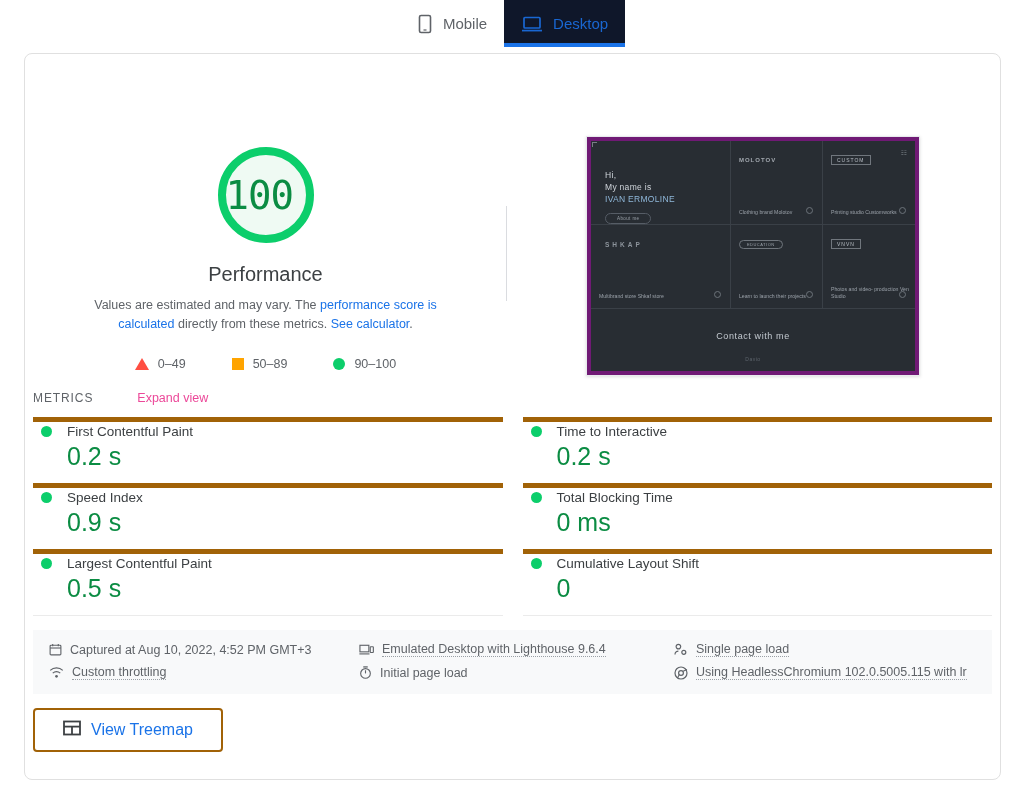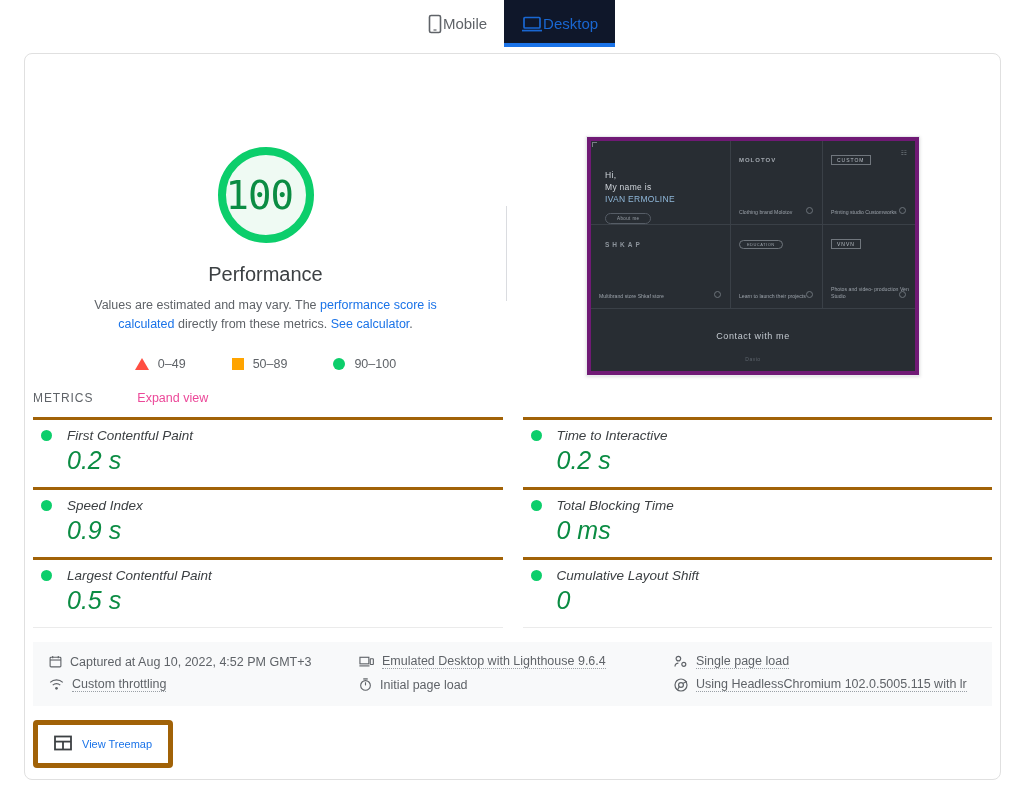--- a/index.html
+++ b/index.html
@@ -16,20 +16,21 @@
   .tabbar {
     height: 47px;
     display: flex;
     justify-content: center;
     align-items: flex-end;
     position: relative;
   }
   .tab {
     display: flex;
     align-items: center;
+    gap: 10px;
     height: 47px;
     padding: 0 17px;
     font-size: 15px;
     color: #5f6368;
     cursor: pointer;
     position: relative;
     user-select: none;
   }
   .tab .tab-ico { display: flex; align-items: center; }
   .tab.active {
@@ -271,23 +272,22 @@
     cursor: pointer;
   }
   .metrics-grid {
     display: flex;
     gap: 20px;
     padding: 0 8px;
     margin-top: 12px;
   }
   .mcol { flex: 1; }
   .metric {
-    border-top: 3px solid #a16207;
-    padding: 8px 0 12px 0;
-    font-style: italic;
+    border-top: 5px solid #a16207;
+    padding: 2px 0 12px 0;
   }
   .metric:last-child { border-bottom: 1px solid #ebebeb; }
   .metric-top {
     display: flex;
     align-items: center;
     gap: 15px;
   }
   .mdot {
     width: 11px; height: 11px;
     border-radius: 50%;
@@ -331,25 +331,25 @@
     cursor: help;
   }
   .meta-ico { flex: none; display: flex; align-items: center; }
 
   
   .treemap-row { padding: 14px 8px 0 8px; }
   .treemap-btn {
     display: inline-flex;
     align-items: center;
     gap: 10px;
-    border: 5px solid #a16207;
+    border: 2px solid #a16207;
     border-radius: 4px;
     background: #fff;
-    padding: 10px 16px;
-    font-size: 11px;
+    padding: 10px 28px;
+    font-size: 16px;
     color: #1a73e8;
     cursor: pointer;
   }
 </style>
 </head>
 <body>
 
 <div class="tabbar">
   <div class="tab">
     <span class="tab-ico">

